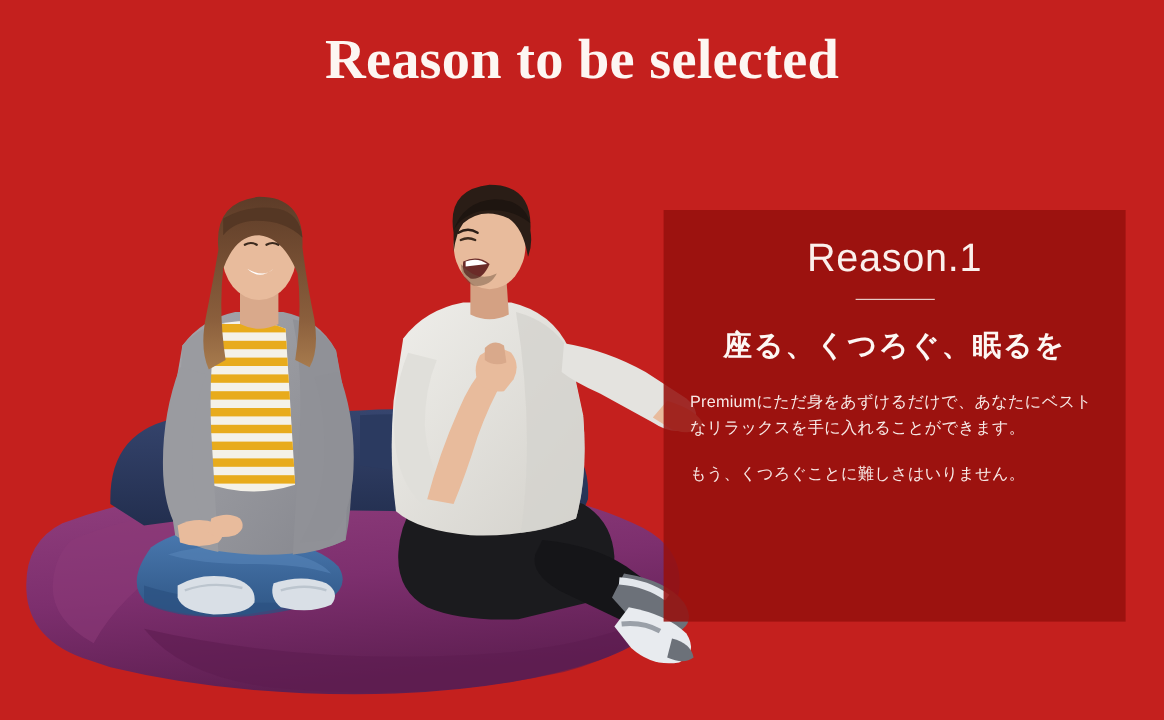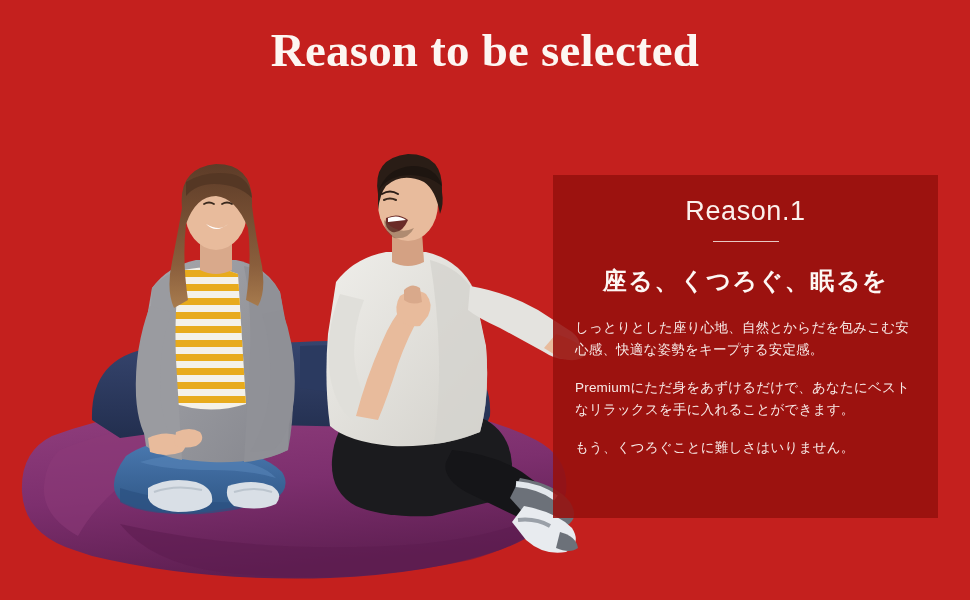--- a/index.html
+++ b/index.html
@@ -73,21 +73,21 @@
   }
   .card-inner {
     position: relative;
     width: 100%;
     height: 100%;
   }
   .card-eyebrow {
     margin: 0;
     padding-top: 20px;
     text-align: center;
-    font-size: 27px;
+    font-size: 33px;
     font-weight: 400;
     letter-spacing: 0.6px;
     color: #fbf0ec;
     line-height: 1.2;
   }
   .card-rule {
     width: 66px;
     height: 1px;
     margin: 14px auto 0 auto;
     background: #e7c8c3;
@@ -284,20 +284,19 @@
   </div>
 
   <div class="card">
     <div class="card-inner">
       <p class="card-eyebrow">Reason.1</p>
       <div class="card-rule"></div>
       <h2 class="card-title">
         <span>座る、くつろぐ、眠るを</span><br>
       </h2>
       <div class="card-body">
-        <p class="card-para">しっとりとした座り心地、自然とからだを包みこむ安心感、快適な姿勢をキープする安定感。</p>
         <p class="card-para">Premiumにただ身をあずけるだけで、あなたにベストなリラックスを手に入れることができます。</p>
         <p class="card-para">もう、くつろぐことに難しさはいりません。</p>
       </div>
     </div>
   </div>
 
 </div>
 
 </body></html>

